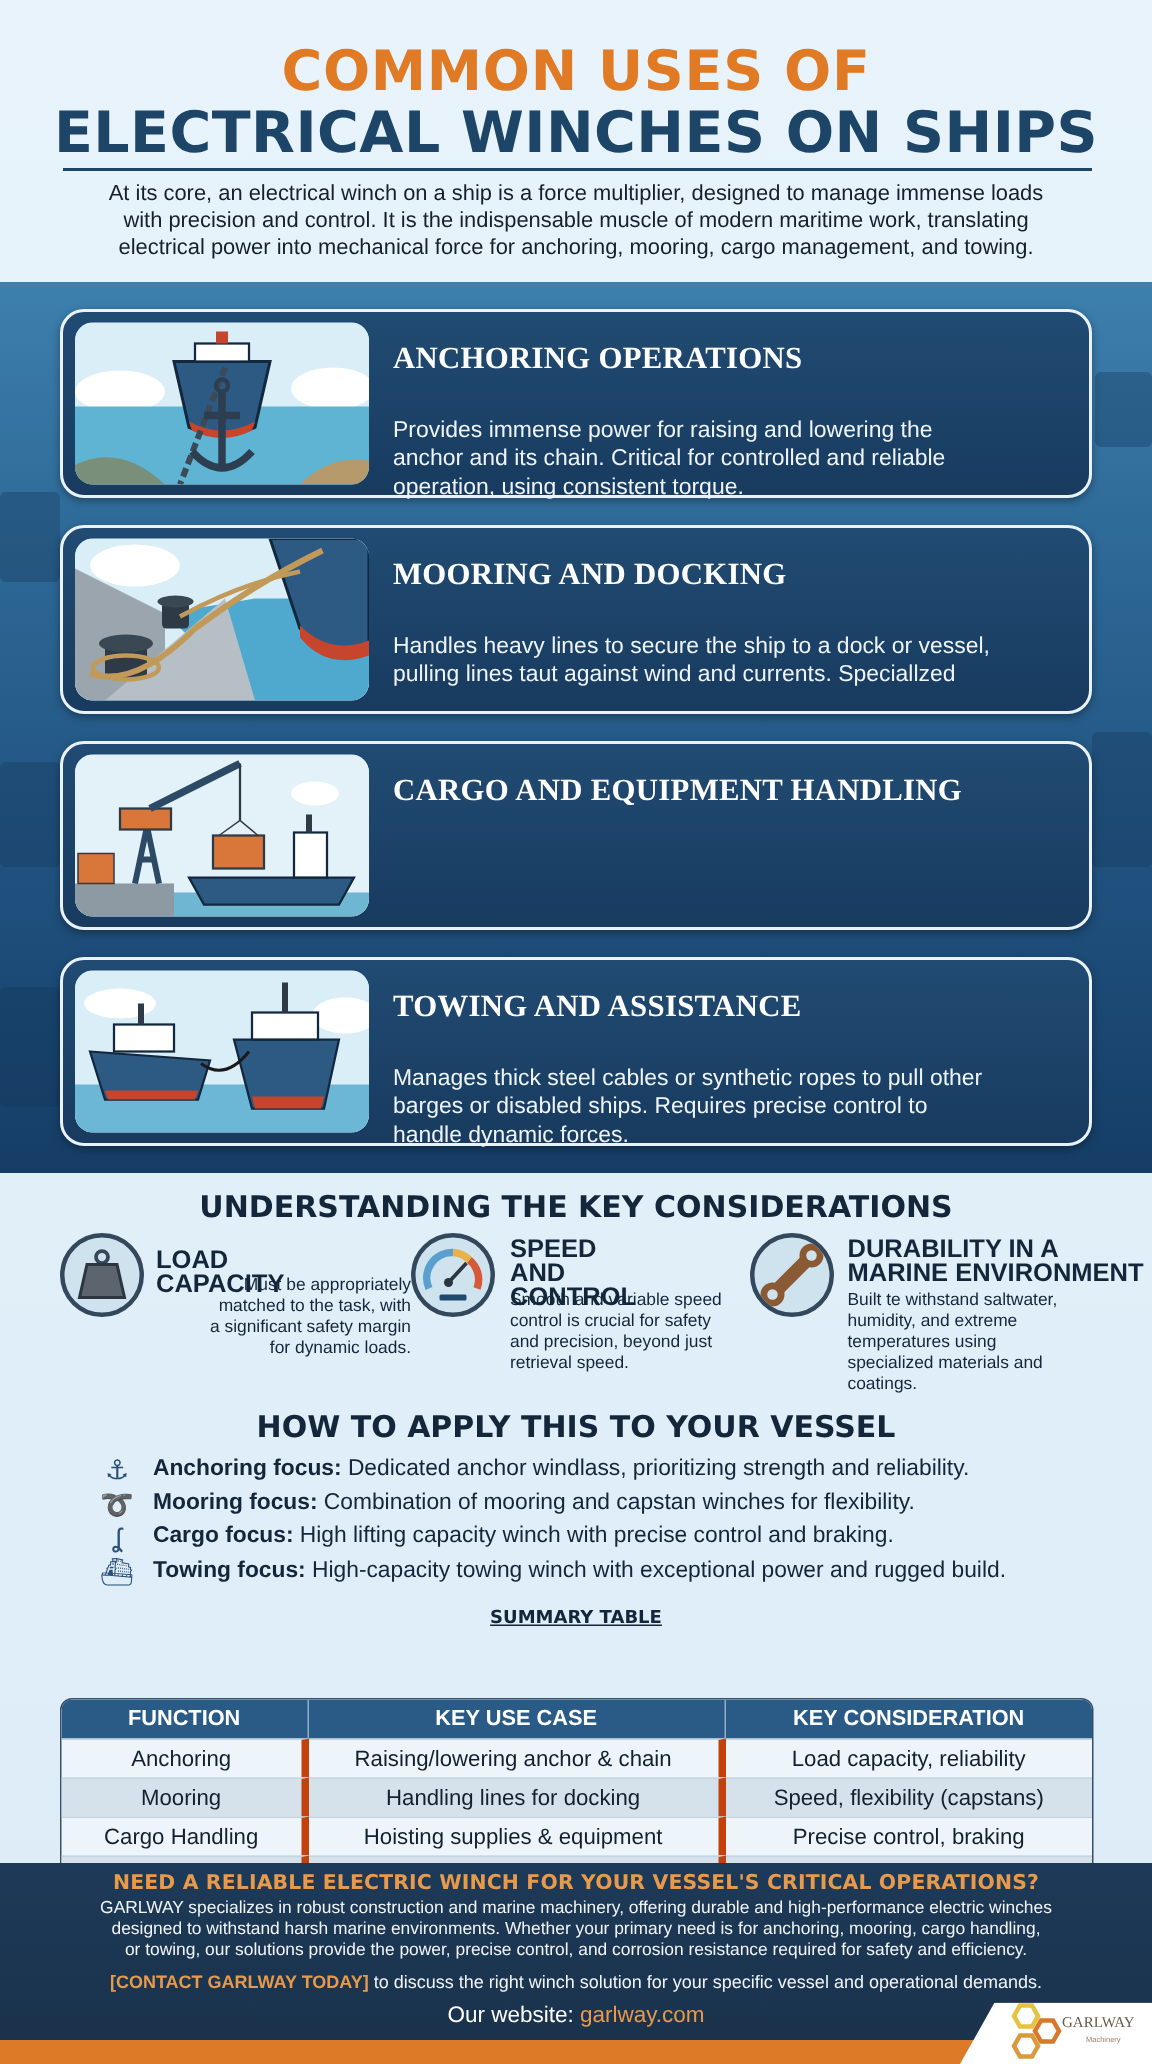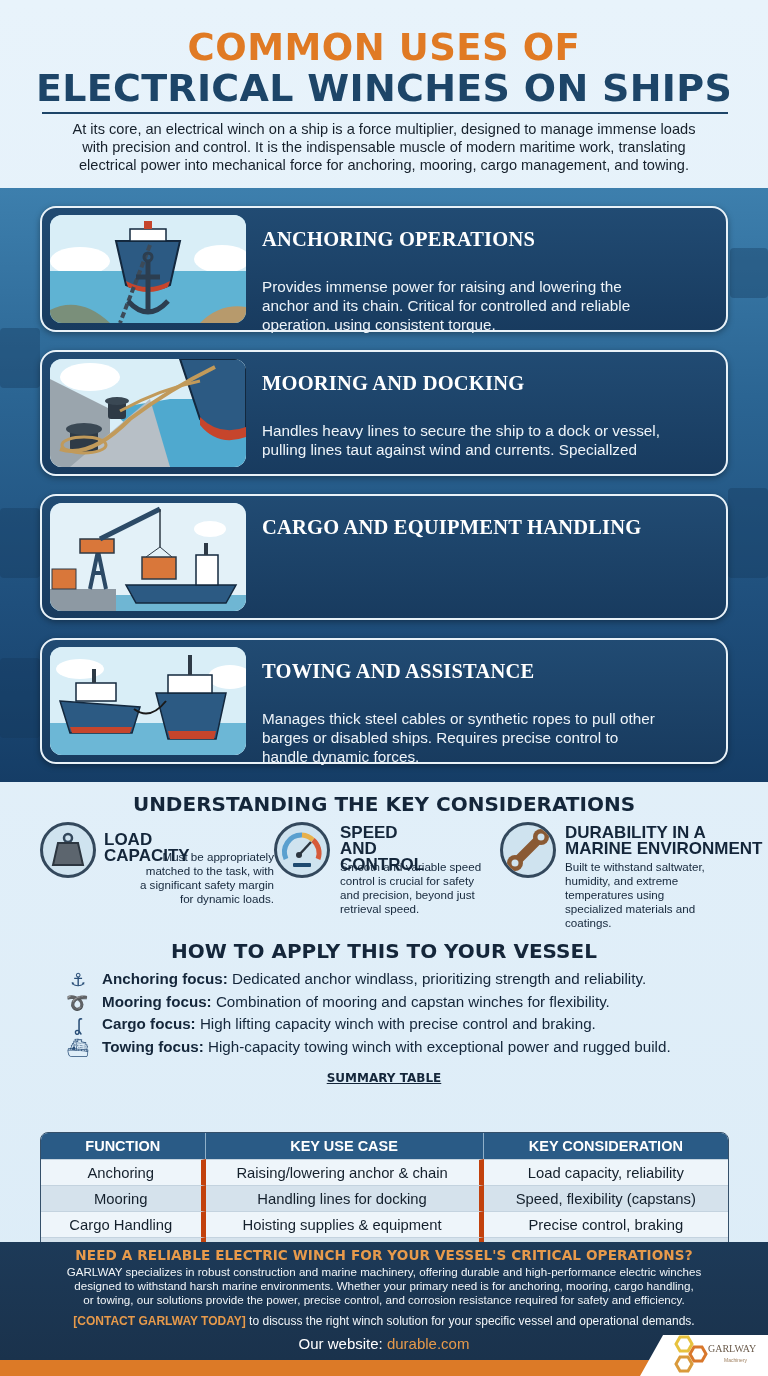--- a/index.html
+++ b/index.html
@@ -371,21 +371,21 @@
   <div class="cta-head">NEED A RELIABLE ELECTRIC WINCH FOR YOUR VESSEL'S CRITICAL OPERATIONS?</div>
   <div class="cta-body">
     <div>GARLWAY specializes in robust construction and marine machinery, offering durable and high-performance electric winches</div>
     <div>designed to withstand harsh marine environments. Whether your primary need is for anchoring, mooring, cargo handling,</div>
     <div>or towing, our solutions provide the power, precise control, and corrosion resistance required for safety and efficiency.</div>
   </div>
   <div class="cta-line2">
     <span class="hl">[CONTACT GARLWAY TODAY]</span><span> to discuss the right winch solution for your specific vessel and operational demands.</span>
   </div>
   <div class="website">
-    <span>Our website: </span><span class="url">durable.com</span>
+    <span>Our website: </span><span class="url">garlway.com</span>
   </div>
 </div>
 <div class="orange-bar"></div>
 <div class="logo-box">
   <svg width="70" height="41" viewBox="0 0 70 41" style="position:absolute;left:14px;top:0;">
     <polygon points="26,2 34,2 38,9 34,16 26,16 22,9" fill="none" stroke="#e7c23e" stroke-width="3"></polygon>
     <polygon points="40,12 48,12 52,19 48,26 40,26 36,19" fill="none" stroke="#d9772b" stroke-width="3"></polygon>
     <polygon points="26,22 34,22 38,29 34,36 26,36 22,29" fill="none" stroke="#d99a3b" stroke-width="3"></polygon>
   </svg>
   <div class="logo-text">GARLWAY</div>

